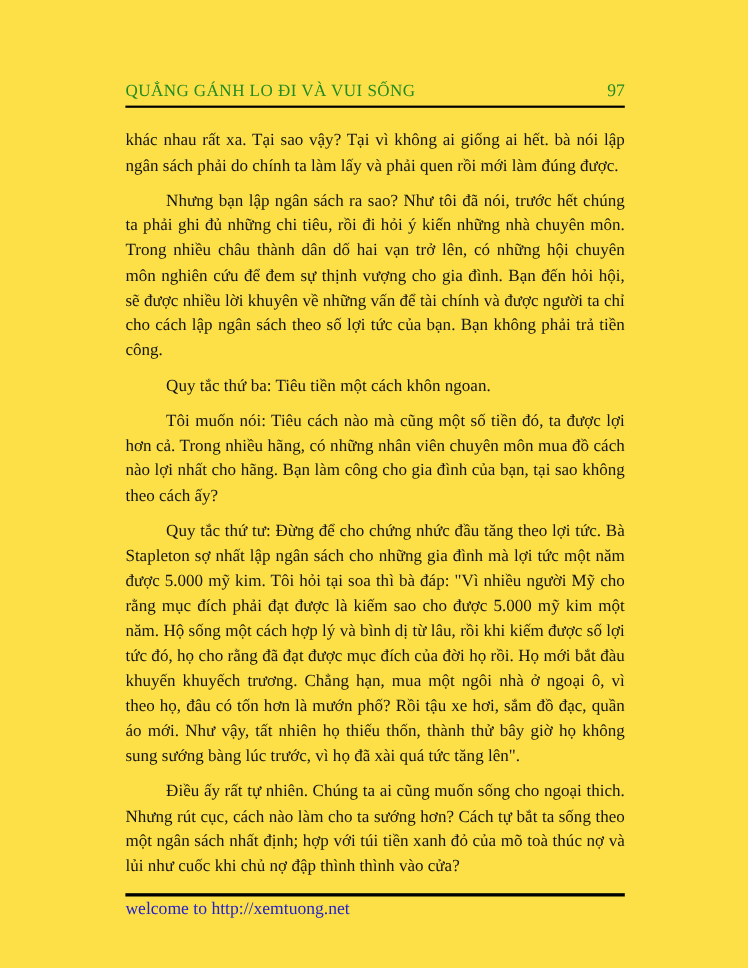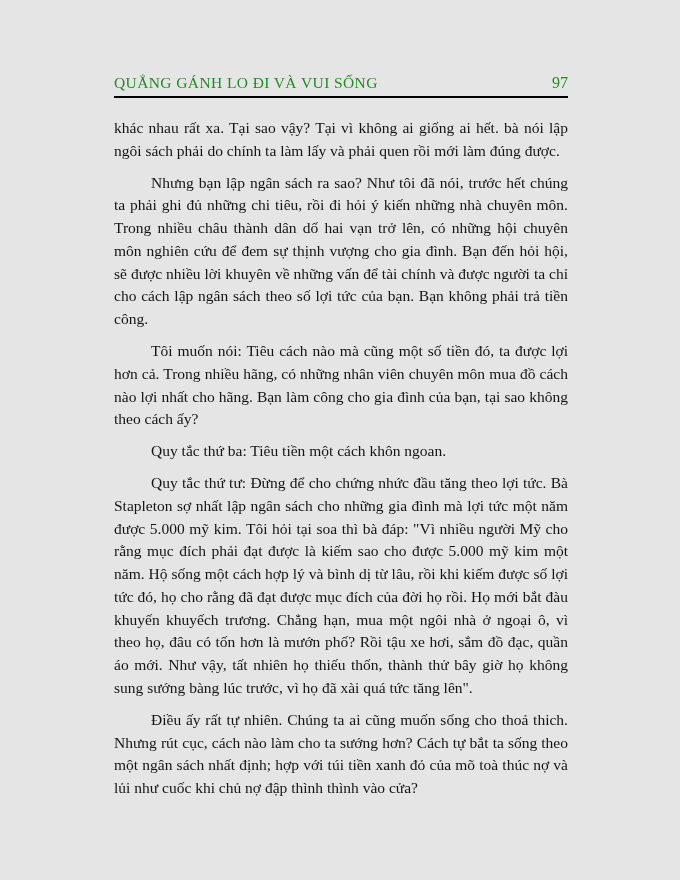--- a/index.html
+++ b/index.html
@@ -5,21 +5,21 @@
   :root{
     --header-green:#228B22;
     --footer-blue:#2222CC;
     --rule-black:#000000;
     --body-text:#141414;
   }
   html,body{margin:0;padding:0;background:#ffffff;}
   .page{
     position:relative;
     width:680px;height:880px;
-    background:#e5e5e5;
+    background:#fde047;
     overflow:hidden;
     font-family:"Liberation Serif","DejaVu Serif",serif;
     box-sizing:border-box;
     text-decoration:underline;
   }
   .content{
     position:absolute;
     left:114px;right:112px;top:34px;
   }
   .header{
@@ -78,24 +78,28 @@
 
   <div class="content">
 
     <div class="header">
       <span class="title">QUẲNG GÁNH LO ĐI VÀ VUI SỐNG</span>
       <span class="pagenum">97</span>
     </div>
     <hr class="rule">
 
     <div class="body">
-      <p>khác nhau rất xa. Tại sao vậy? Tại vì không ai giống ai hết. bà nói lập ngôi sách phải do chính ta làm lấy và phải quen rồi mới làm đúng được.</p>
+      <p>khác nhau rất xa. Tại sao vậy? Tại vì không ai giống ai hết. bà nói lập ngân sách phải do chính ta làm lấy và phải quen rồi mới làm đúng được.</p>
       <p class="indent">Nhưng bạn lập ngân sách ra sao? Như tôi đã nói, trước hết chúng ta phải ghi đủ những chi tiêu, rồi đi hỏi ý kiến những nhà chuyên môn. Trong nhiều châu thành dân dố hai vạn trở lên, có những hội chuyên môn nghiên cứu để đem sự thịnh vượng cho gia đình. Bạn đến hỏi hội, sẽ được nhiều lời khuyên về những vấn để tài chính và được người ta chỉ cho cách lập ngân sách theo số lợi tức của bạn. Bạn không phải trả tiền công.</p>
+      <p class="indent">Quy tắc thứ ba: Tiêu tiền một cách khôn ngoan.</p>
       <p class="indent">Tôi muốn nói: Tiêu cách nào mà cũng một số tiền đó, ta được lợi hơn cả. Trong nhiều hãng, có những nhân viên chuyên môn mua đồ cách nào lợi nhất cho hãng. Bạn làm công cho gia đình của bạn, tại sao không theo cách ấy?</p>
-      <p class="indent">Quy tắc thứ ba: Tiêu tiền một cách khôn ngoan.</p>
       <p class="indent">Quy tắc thứ tư: Đừng để cho chứng nhức đầu tăng theo lợi tức. Bà Stapleton sợ nhất lập ngân sách cho những gia đình mà lợi tức một năm được 5.000 mỹ kim. Tôi hỏi tại soa thì bà đáp: "Vì nhiều người Mỹ cho rằng mục đích phải đạt được là kiếm sao cho được 5.000 mỹ kim một năm. Hộ sống một cách hợp lý và bình dị từ lâu, rồi khi kiếm được số lợi tức đó, họ cho rằng đã đạt được mục đích của đời họ rồi. Họ mới bắt đàu khuyến khuyếch trương. Chẳng hạn, mua một ngôi nhà ở ngoại ô, vì theo họ, đâu có tốn hơn là mướn phố? Rồi tậu xe hơi, sắm đồ đạc, quần áo mới. Như vậy, tất nhiên họ thiếu thốn, thành thử bây giờ họ không sung sướng bàng lúc trước, vì họ đã xài quá tức tăng lên".</p>
-      <p class="indent">Điều ấy rất tự nhiên. Chúng ta ai cũng muốn sống cho thoả thich. Nhưng rút cục, cách nào làm cho ta sướng hơn? Cách tự bắt ta sống theo một ngân sách nhất định; hợp với túi tiền xanh đỏ của mõ toà thúc nợ và lủi như cuốc khi chủ nợ đập thình thình vào cửa?</p>
+      <p class="indent">Điều ấy rất tự nhiên. Chúng ta ai cũng muốn sống cho ngoại thich. Nhưng rút cục, cách nào làm cho ta sướng hơn? Cách tự bắt ta sống theo một ngân sách nhất định; hợp với túi tiền xanh đỏ của mõ toà thúc nợ và lủi như cuốc khi chủ nợ đập thình thình vào cửa?</p>
     </div>
 
   </div>
 
+  <div class="footer">
+    <hr class="rule">
+    <a href="#">welcome to http://xemtuong.net</a>
+  </div>
 
 </div>
 
 </body></html>

